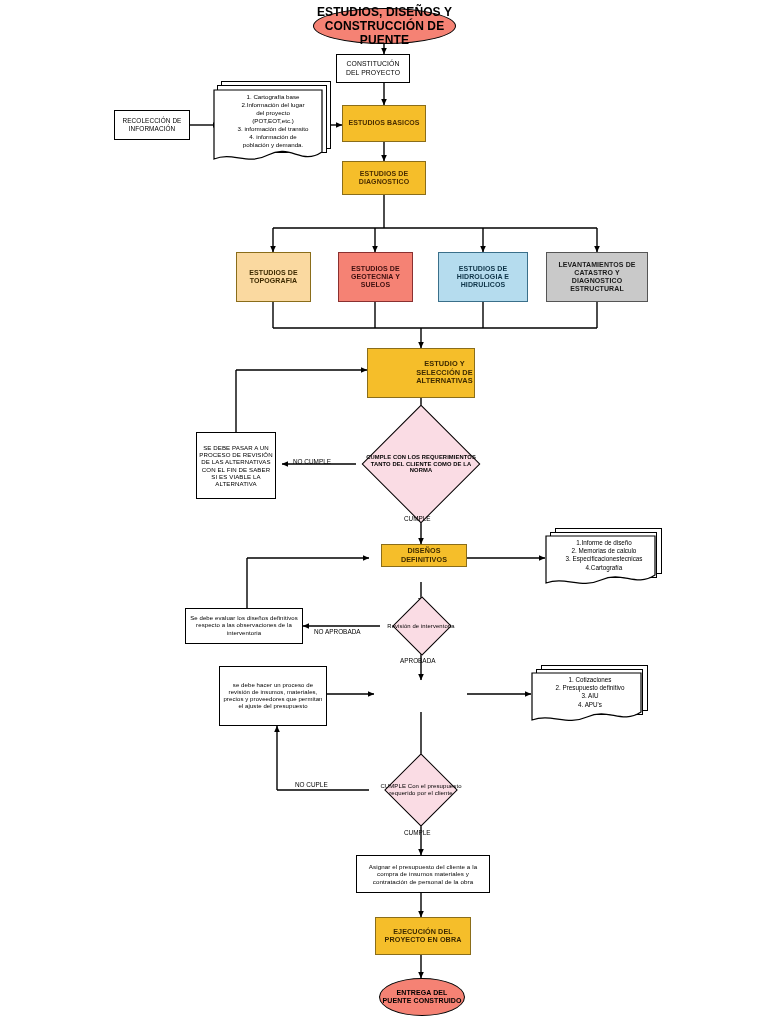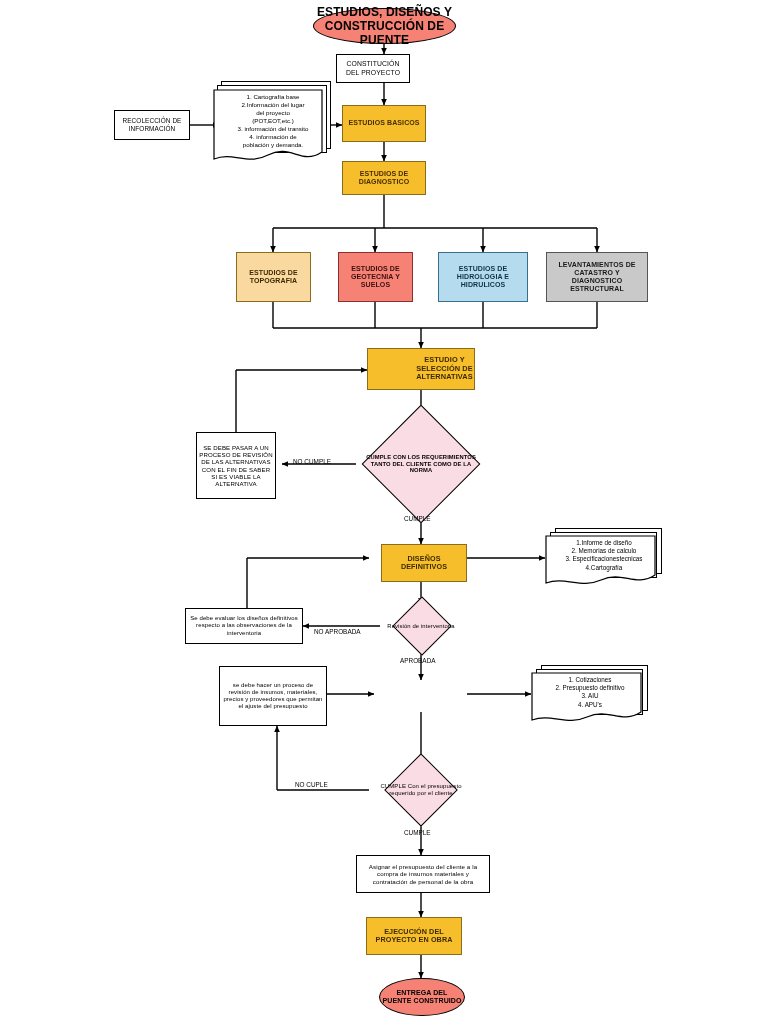--- a/index.html
+++ b/index.html
@@ -169,34 +169,34 @@
   </div>
 
   <div class="node proc-blue" style="left:438px;top:252px;width:90px;height:50px;font-size:7px;color:#0d3347;">
     <span>ESTUDIOS DE HIDROLOGIA E HIDRULICOS</span>
   </div>
 
   <div class="node proc-gray" style="left:546px;top:252px;width:102px;height:50px;font-size:7px;color:#1a1a1a;">
     <span>LEVANTAMIENTOS DE CATASTRO  Y DIAGNOSTICO ESTRUCTURAL</span>
   </div>
 
-  <div class="node proc" style="left:367px;top:348px;width:108px;height:42px;font-size:7.4px;color:#3d2a00;padding-left:47px;">
+  <div class="node proc" style="left:367px;top:348px;width:108px;height:50px;font-size:7.4px;color:#3d2a00;padding-left:47px;">
     <span>ESTUDIO Y SELECCIÓN DE ALTERNATIVAS</span>
   </div>
 
   <div class="node diamond" style="left:356px;top:422px;width:130px;height:84px;">
     <div class="dshape" style="left:23px;top:0px;width:84px;height:84px;"></div>
     <div class="dtxt" style="font-size:5.8px;">CUMPLE CON LOS REQUERIMIENTOS TANTO  DEL CLIENTE COMO DE LA NORMA</div>
   </div>
 
   <div class="node rect" style="left:196px;top:432px;width:80px;height:67px;font-size:6.1px;">
     <span>SE DEBE PASAR A UN PROCESO DE REVISIÓN DE LAS ALTERNATIVAS CON EL FIN DE SABER SI ES VIABLE LA ALTERNATIVA</span>
   </div>
 
-  <div class="node proc" style="left:381px;top:544px;width:86px;height:38px;font-size:7.2px;color:#3d2a00;">
+  <div class="node proc" style="left:381px;top:544px;width:86px;height:23px;font-size:7.2px;color:#3d2a00;">
     <span>DISEÑOS DEFINITIVOS</span>
   </div>
 
   <div class="docstack" style="left:545px;top:528px;width:118px;height:62px;">
     <div class="sheet" style="left:10px;top:0;width:105px;height:44px;"></div>
     <div class="sheet" style="left:5px;top:4px;width:105px;height:44px;"></div>
     <div class="front" style="width:118px;height:62px;">
       <svg width="118" height="62" viewBox="0 0 118 62">
         <path d="M1,8 L110,8 L110,47 C90,60 78,42 56,52 C36,61 20,48 1,55 Z" fill="#fff" stroke="#000" stroke-width="1.2"></path>
       </svg>
@@ -245,21 +245,21 @@
 
   <div class="node diamond" style="left:369px;top:764px;width:104px;height:52px;">
     <div class="dshape" style="left:26px;top:0px;width:52px;height:52px;"></div>
     <div class="dtxt" style="font-size:6px;font-weight:normal;">CUMPLE Con el presupuesto requerido por el cliente</div>
   </div>
 
   <div class="node rect" style="left:356px;top:855px;width:134px;height:38px;font-size:6.2px;">
     <span>Asignar el presupuesto del cliente a la compra de insumos materiales y contratación de personal de la obra</span>
   </div>
 
-  <div class="node proc" style="left:366px;top:917px;width:96px;height:38px;font-size:7.2px;color:#3d2a00;">
+  <div class="node proc" style="left:375px;top:917px;width:96px;height:38px;font-size:7.2px;color:#3d2a00;">
     <span>EJECUCIÓN DEL PROYECTO EN OBRA</span>
   </div>
 
   <div class="node term" style="left:379px;top:978px;width:86px;height:38px;font-size:7px;">
     <span>ENTREGA DEL PUENTE CONSTRUIDO</span>
   </div>
 
   <div class="lbl" style="left:293px;top:458px;font-size:6.4px;">NO CUMPLE</div>
 
   <div class="lbl" style="left:404px;top:515px;font-size:6.4px;">CUMPLE</div>

